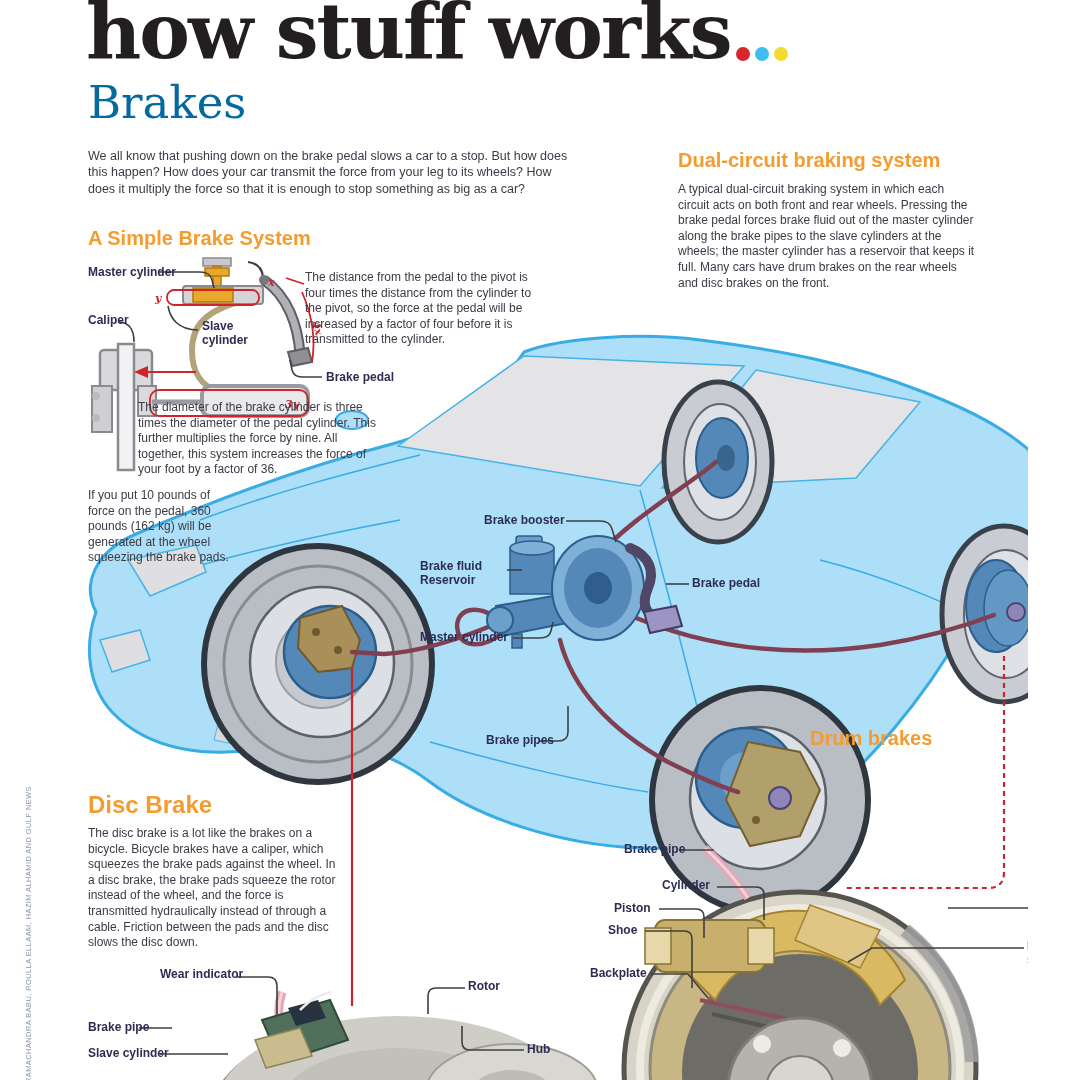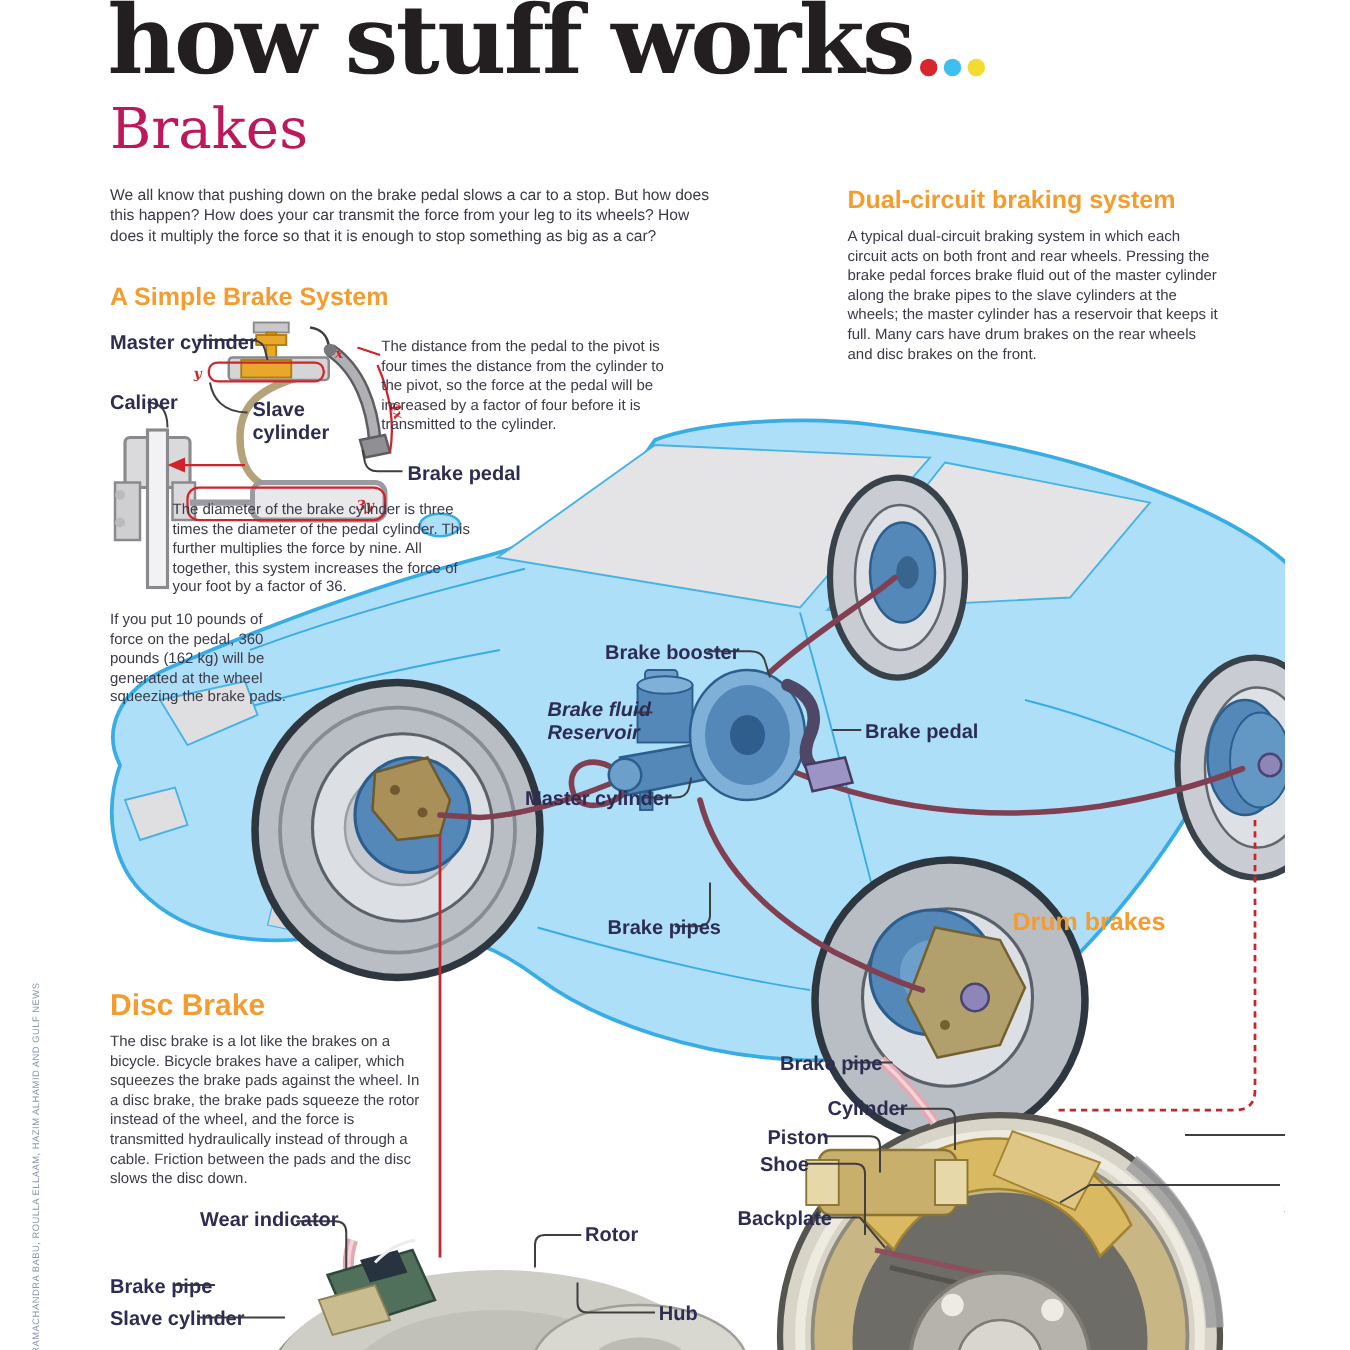--- a/index.html
+++ b/index.html
@@ -4,25 +4,25 @@
 <style>
   html,body{margin:0;padding:0;background:#ffffff;}
   #page{position:relative;width:1028px;height:1080px;background:#ffffff;overflow:hidden;
         font-family:"Liberation Sans",sans-serif;}
   #art{position:absolute;left:0;top:0;z-index:0;}
   .txt{position:absolute;z-index:2;}
   .h1{font-family:"DejaVu Serif",serif;font-weight:bold;color:#231f20;font-size:76px;
       letter-spacing:-2px;line-height:1;display:flex;align-items:flex-end;}
   .dots{display:flex;gap:5px;margin:0 0 9px 6px;}
   .dot{width:14px;height:14px;border-radius:50%;}
-  .sub{font-family:"DejaVu Serif",serif;color:#be185d;font-size:45px;line-height:1;}
+  .sub{font-family:"DejaVu Serif",serif;color:#0369a1;font-size:45px;line-height:1;}
   .h2{color:#f59c2f;font-weight:bold;font-size:20px;line-height:1.05;}
   .h2.big{font-size:24px;}
   .para{color:#3b3a46;font-size:12px;line-height:1.3;}
-  .lbl{color:#2d2c52;font-size:16px;font-weight:bold;line-height:1.15;white-space:pre-line;}
+  .lbl{color:#2d2c52;font-size:12px;font-weight:bold;line-height:1.15;white-space:pre-line;}
   .red{color:#d0242b;font-style:italic;font-weight:bold;font-size:11px;font-family:"DejaVu Serif",serif;}
   .credit{position:absolute;left:24px;top:733px;height:350px;z-index:2;
           writing-mode:vertical-rl;transform:rotate(180deg);
           font-size:7.5px;color:#8a97ae;letter-spacing:.4px;white-space:nowrap;}
 </style>
 </head>
 <body>
 
 <div id="page">
 
@@ -246,21 +246,21 @@
   <div class="txt red" style="left:268px;top:276px;">x</div>
   <div class="txt red" style="left:310px;top:322px;transform:rotate(72deg);">4x</div>
   <div class="txt red" style="left:285px;top:398px;">3y</div>
   <div class="txt para" style="left:305px;top:270px;width:228px;">The distance from the pedal to the pivot is four times the distance from the cylinder to the pivot, so the force at the pedal will be increased by a factor of four before it is transmitted to the cylinder.</div>
   <div class="txt para" style="left:138px;top:400px;width:238px;">The diameter of the brake cylinder is three times the diameter of the pedal cylinder. This further multiplies the force by nine. All together, this system increases the force of your foot by a factor of 36.</div>
   <div class="txt para" style="left:88px;top:488px;width:150px;">If you put 10 pounds of force on the pedal, 360 pounds (162 kg) will be generated at the wheel squeezing the brake pads.</div>
 
   <div class="txt h2" style="left:678px;top:150px;">Dual-circuit braking system</div>
   <div class="txt para" style="left:678px;top:182px;width:300px;">A typical dual-circuit braking system in which each circuit acts on both front and rear wheels. Pressing the brake pedal forces brake fluid out of the master cylinder along the brake pipes to the slave cylinders at the wheels; the master cylinder has a reservoir that keeps it full. Many cars have drum brakes on the rear wheels and disc brakes on the front.</div>
   <div class="txt lbl" style="left:484px;top:514px;">Brake booster</div>
-  <div class="txt lbl" style="left:438px;top:560px;font-style:italic;">Brake fluid
+  <div class="txt lbl" style="left:420px;top:560px;">Brake fluid
 Reservoir</div>
   <div class="txt lbl" style="left:692px;top:577px;">Brake pedal</div>
   <div class="txt lbl" style="left:420px;top:631px;">Master cylinder</div>
   <div class="txt lbl" style="left:486px;top:734px;">Brake pipes</div>
 
   <div class="txt h2" style="left:810px;top:728px;">Drum brakes</div>
   <div class="txt lbl" style="left:624px;top:843px;">Brake pipe</div>
   <div class="txt lbl" style="left:662px;top:879px;">Cylinder</div>
   <div class="txt lbl" style="left:614px;top:902px;">Piston</div>
   <div class="txt lbl" style="left:608px;top:924px;">Shoe</div>

